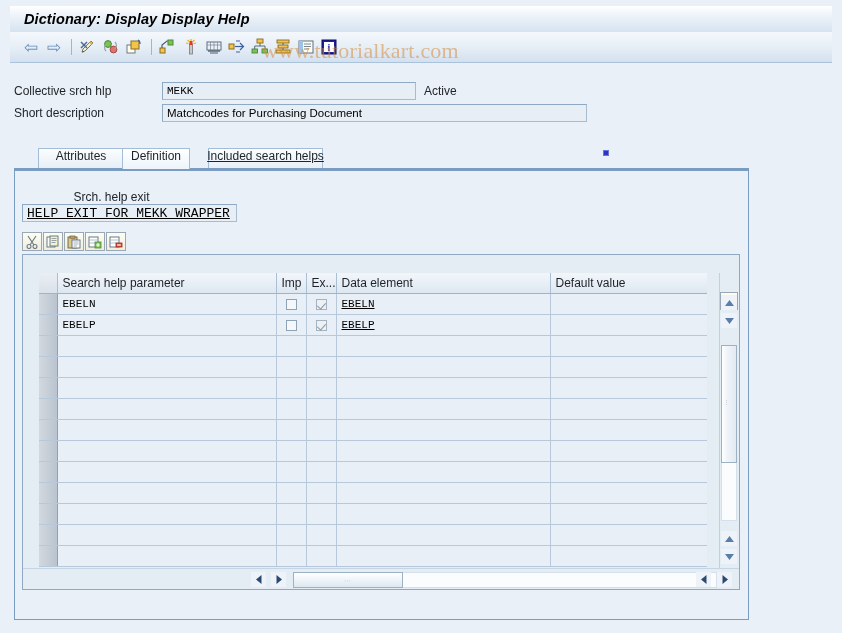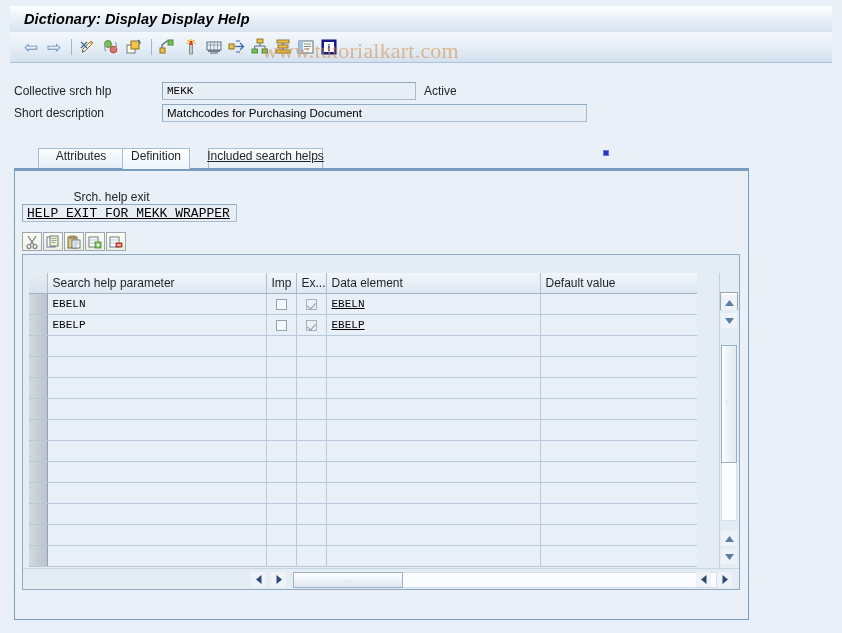--- a/index.html
+++ b/index.html
@@ -228,21 +228,21 @@
     box-sizing: border-box;
     display: flex;
     align-items: center;
     padding-left: 10px;
     font-size: 12px;
     color: #1c2227;
   }
 
   #table-scroll-area {
     position: absolute;
-    left: 6px; top: 18px;
+    left: 16px; top: 18px;
     width: 718px; height: 225px;
   }
 
   table.grid {
     border-collapse: collapse;
     table-layout: fixed;
     width: 668px;
     position: absolute;
     left: 0; top: 0;
   }

